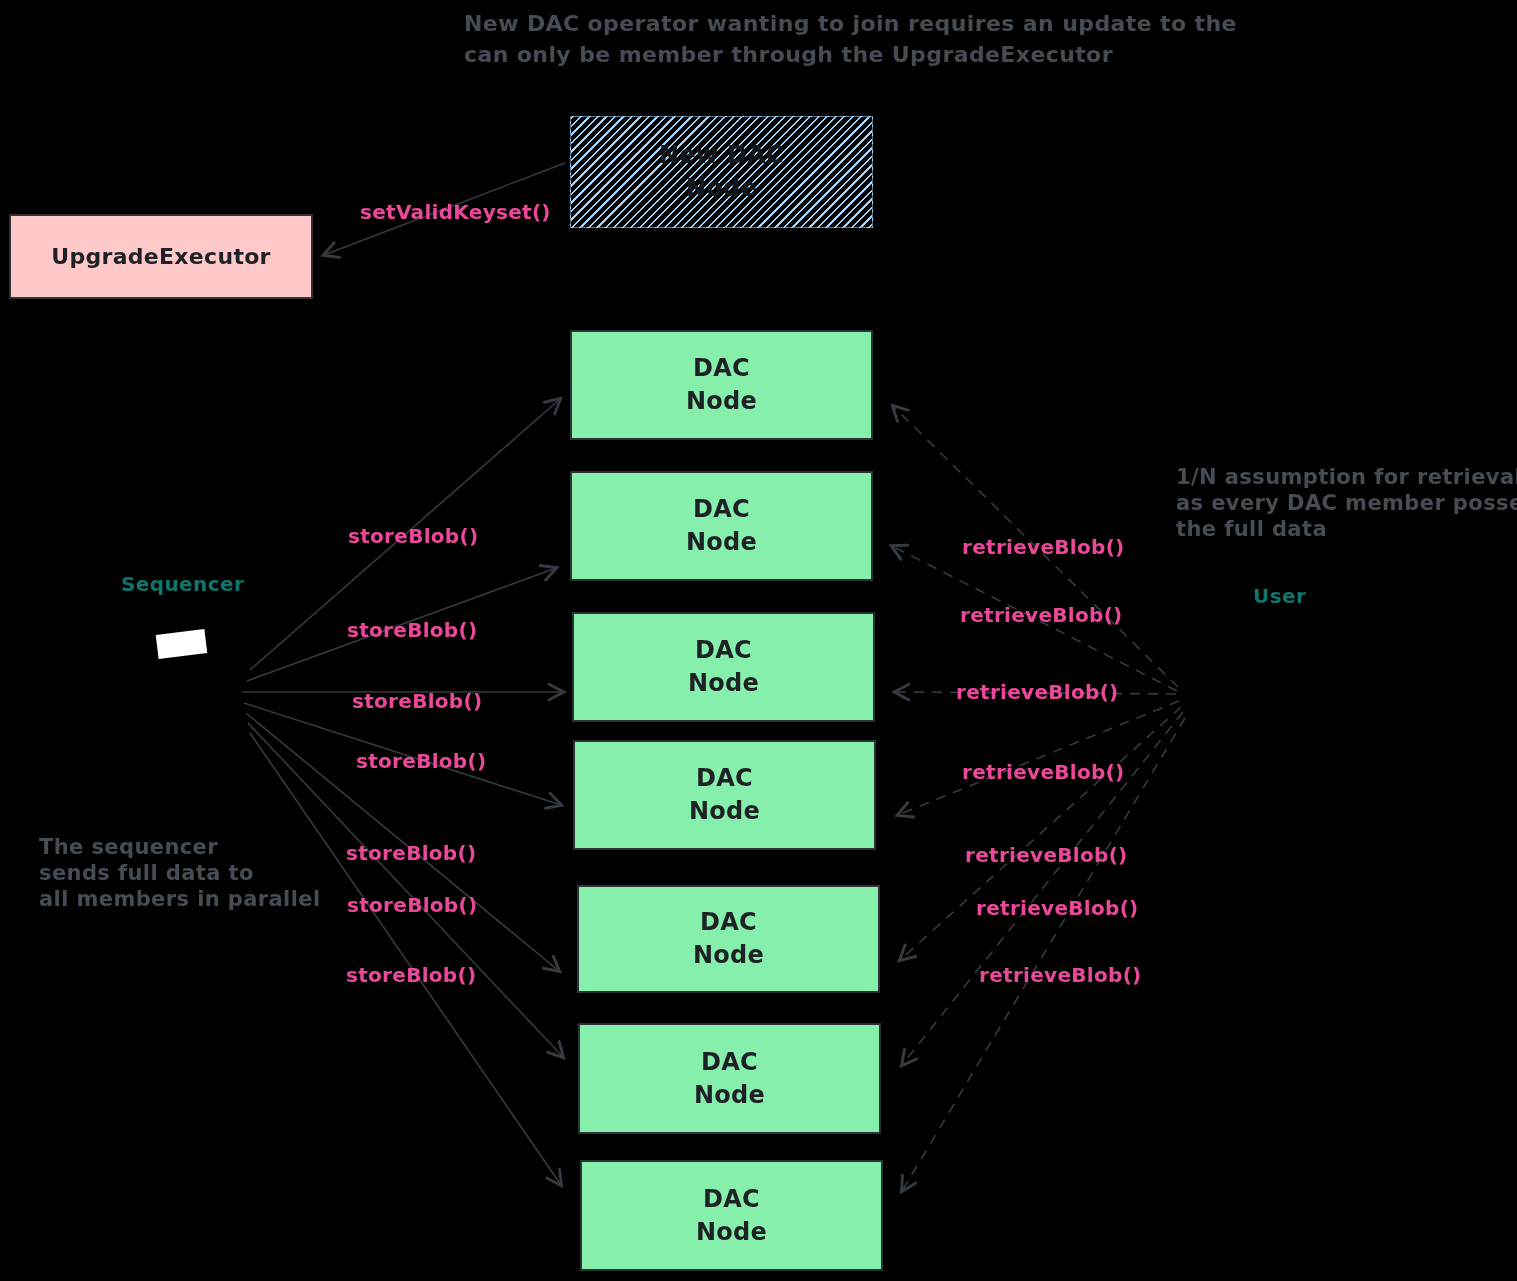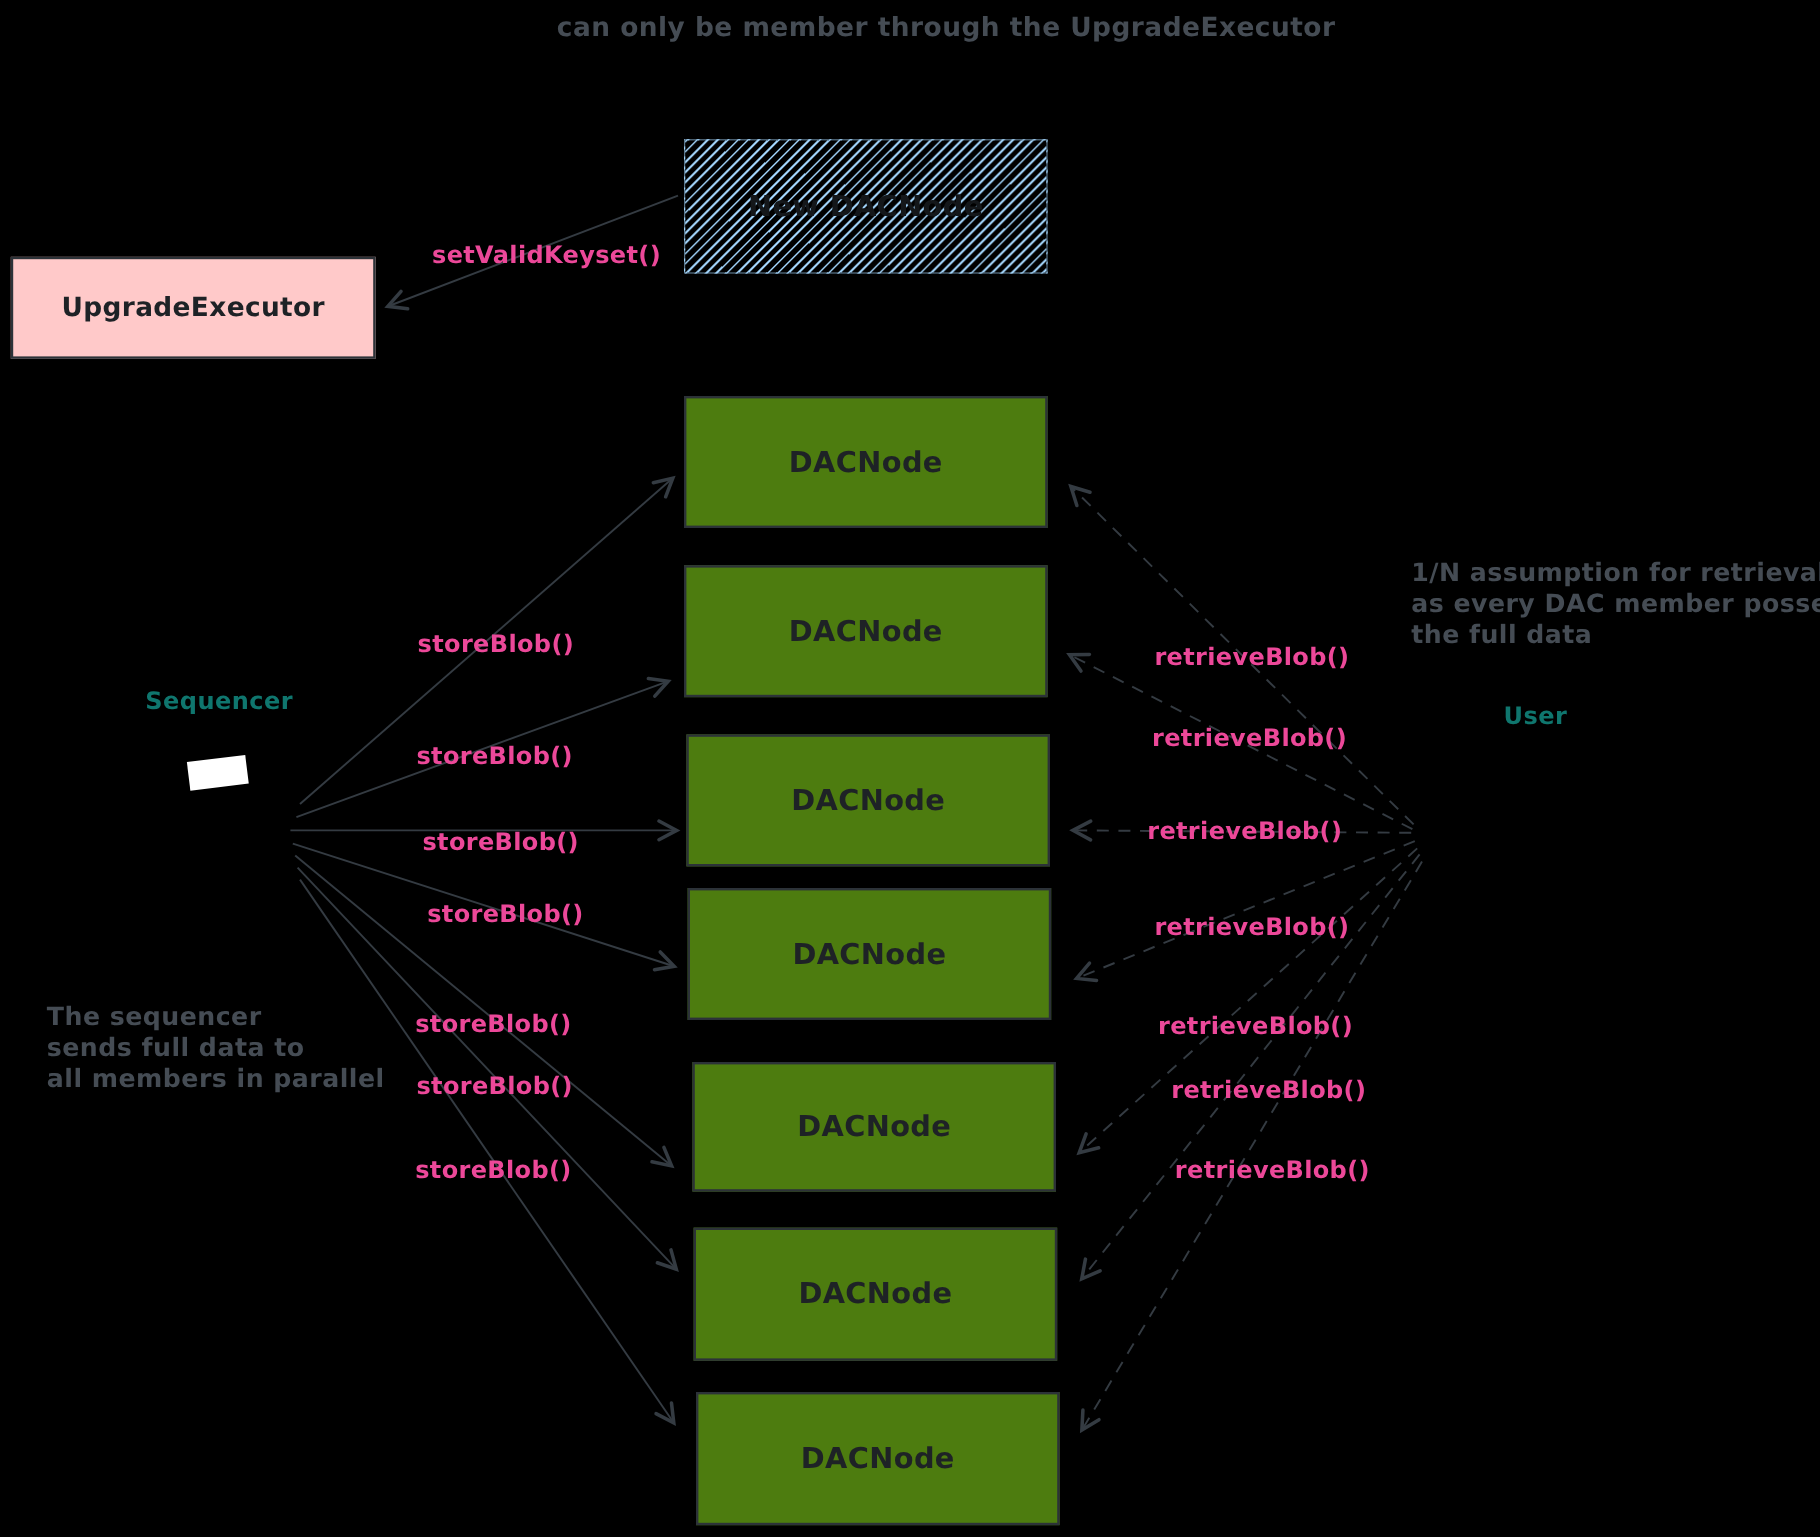--- a/index.html
+++ b/index.html
@@ -29,35 +29,35 @@
   }
   .arrow-label{
     position:absolute;color:#ec4899;font-weight:600;
     font-size:20px;letter-spacing:.3px;white-space:nowrap;
   }
 
   .box{
     position:absolute;
     box-sizing:border-box;
     border:2px solid #2c3238;
-    display:flex;flex-direction:row;
+    display:flex;flex-direction:column;
     align-items:center;justify-content:center;
     text-align:center;
     color:#1e2226;
   }
   .box .bl{display:block;}
 
   .upgrade-executor{
     left:9px;top:214px;width:304px;height:85px;
     background:#ffc9c9;
     font-size:22px;font-weight:600;letter-spacing:.3px;
   }
   .dac-node{
     left:570px;width:303px;height:110px;
-    background:#4d7c0f;
+    background:#86efac;
     font-size:24px;font-weight:600;line-height:33px;letter-spacing:.3px;
   }
   .new-dac-node{
     left:570px;top:116px;width:303px;height:112px;
     background:repeating-linear-gradient(135deg,#a5d8ff 0px,#a5d8ff 1.6px,#000 1.6px,#000 6px);
     border:1px solid rgba(165,216,255,.55);
     font-size:24px;font-weight:600;line-height:33px;letter-spacing:.3px;
     color:#14171a;
   }
   .sequencer-screen{
@@ -90,20 +90,21 @@
     <line class="dashed" x1="1178" y1="687" x2="893" y2="406" marker-end="url(#ah)"></line>
     <line class="dashed" x1="1177" y1="691" x2="892" y2="546" marker-end="url(#ah)"></line>
     <line class="dashed" x1="1176" y1="694" x2="895" y2="692" marker-end="url(#ah)"></line>
     <line class="dashed" x1="1179" y1="701" x2="898" y2="815" marker-end="url(#ah)"></line>
     <line class="dashed" x1="1181" y1="707" x2="900" y2="960" marker-end="url(#ah)"></line>
     <line class="dashed" x1="1183" y1="712" x2="902" y2="1065" marker-end="url(#ah)"></line>
     <line class="dashed" x1="1185" y1="718" x2="902" y2="1191" marker-end="url(#ah)"></line>
   </svg>
 
   <div class="note note-top" style="left:464px;top:8px;">
+    <span class="bl" style="display:block">New DAC operator wanting to join requires an update to the</span>
     <span class="bl" style="display:block">can only be member through the UpgradeExecutor</span>
   </div>
 
   <div class="note note-side" style="left:1176px;top:464px;">
     <span style="display:block">1/N assumption for retrievability,</span>
     <span style="display:block">as every DAC member possesses</span>
     <span style="display:block">the full data</span>
   </div>
 
   <div class="note note-side" style="left:39px;top:834px;">

